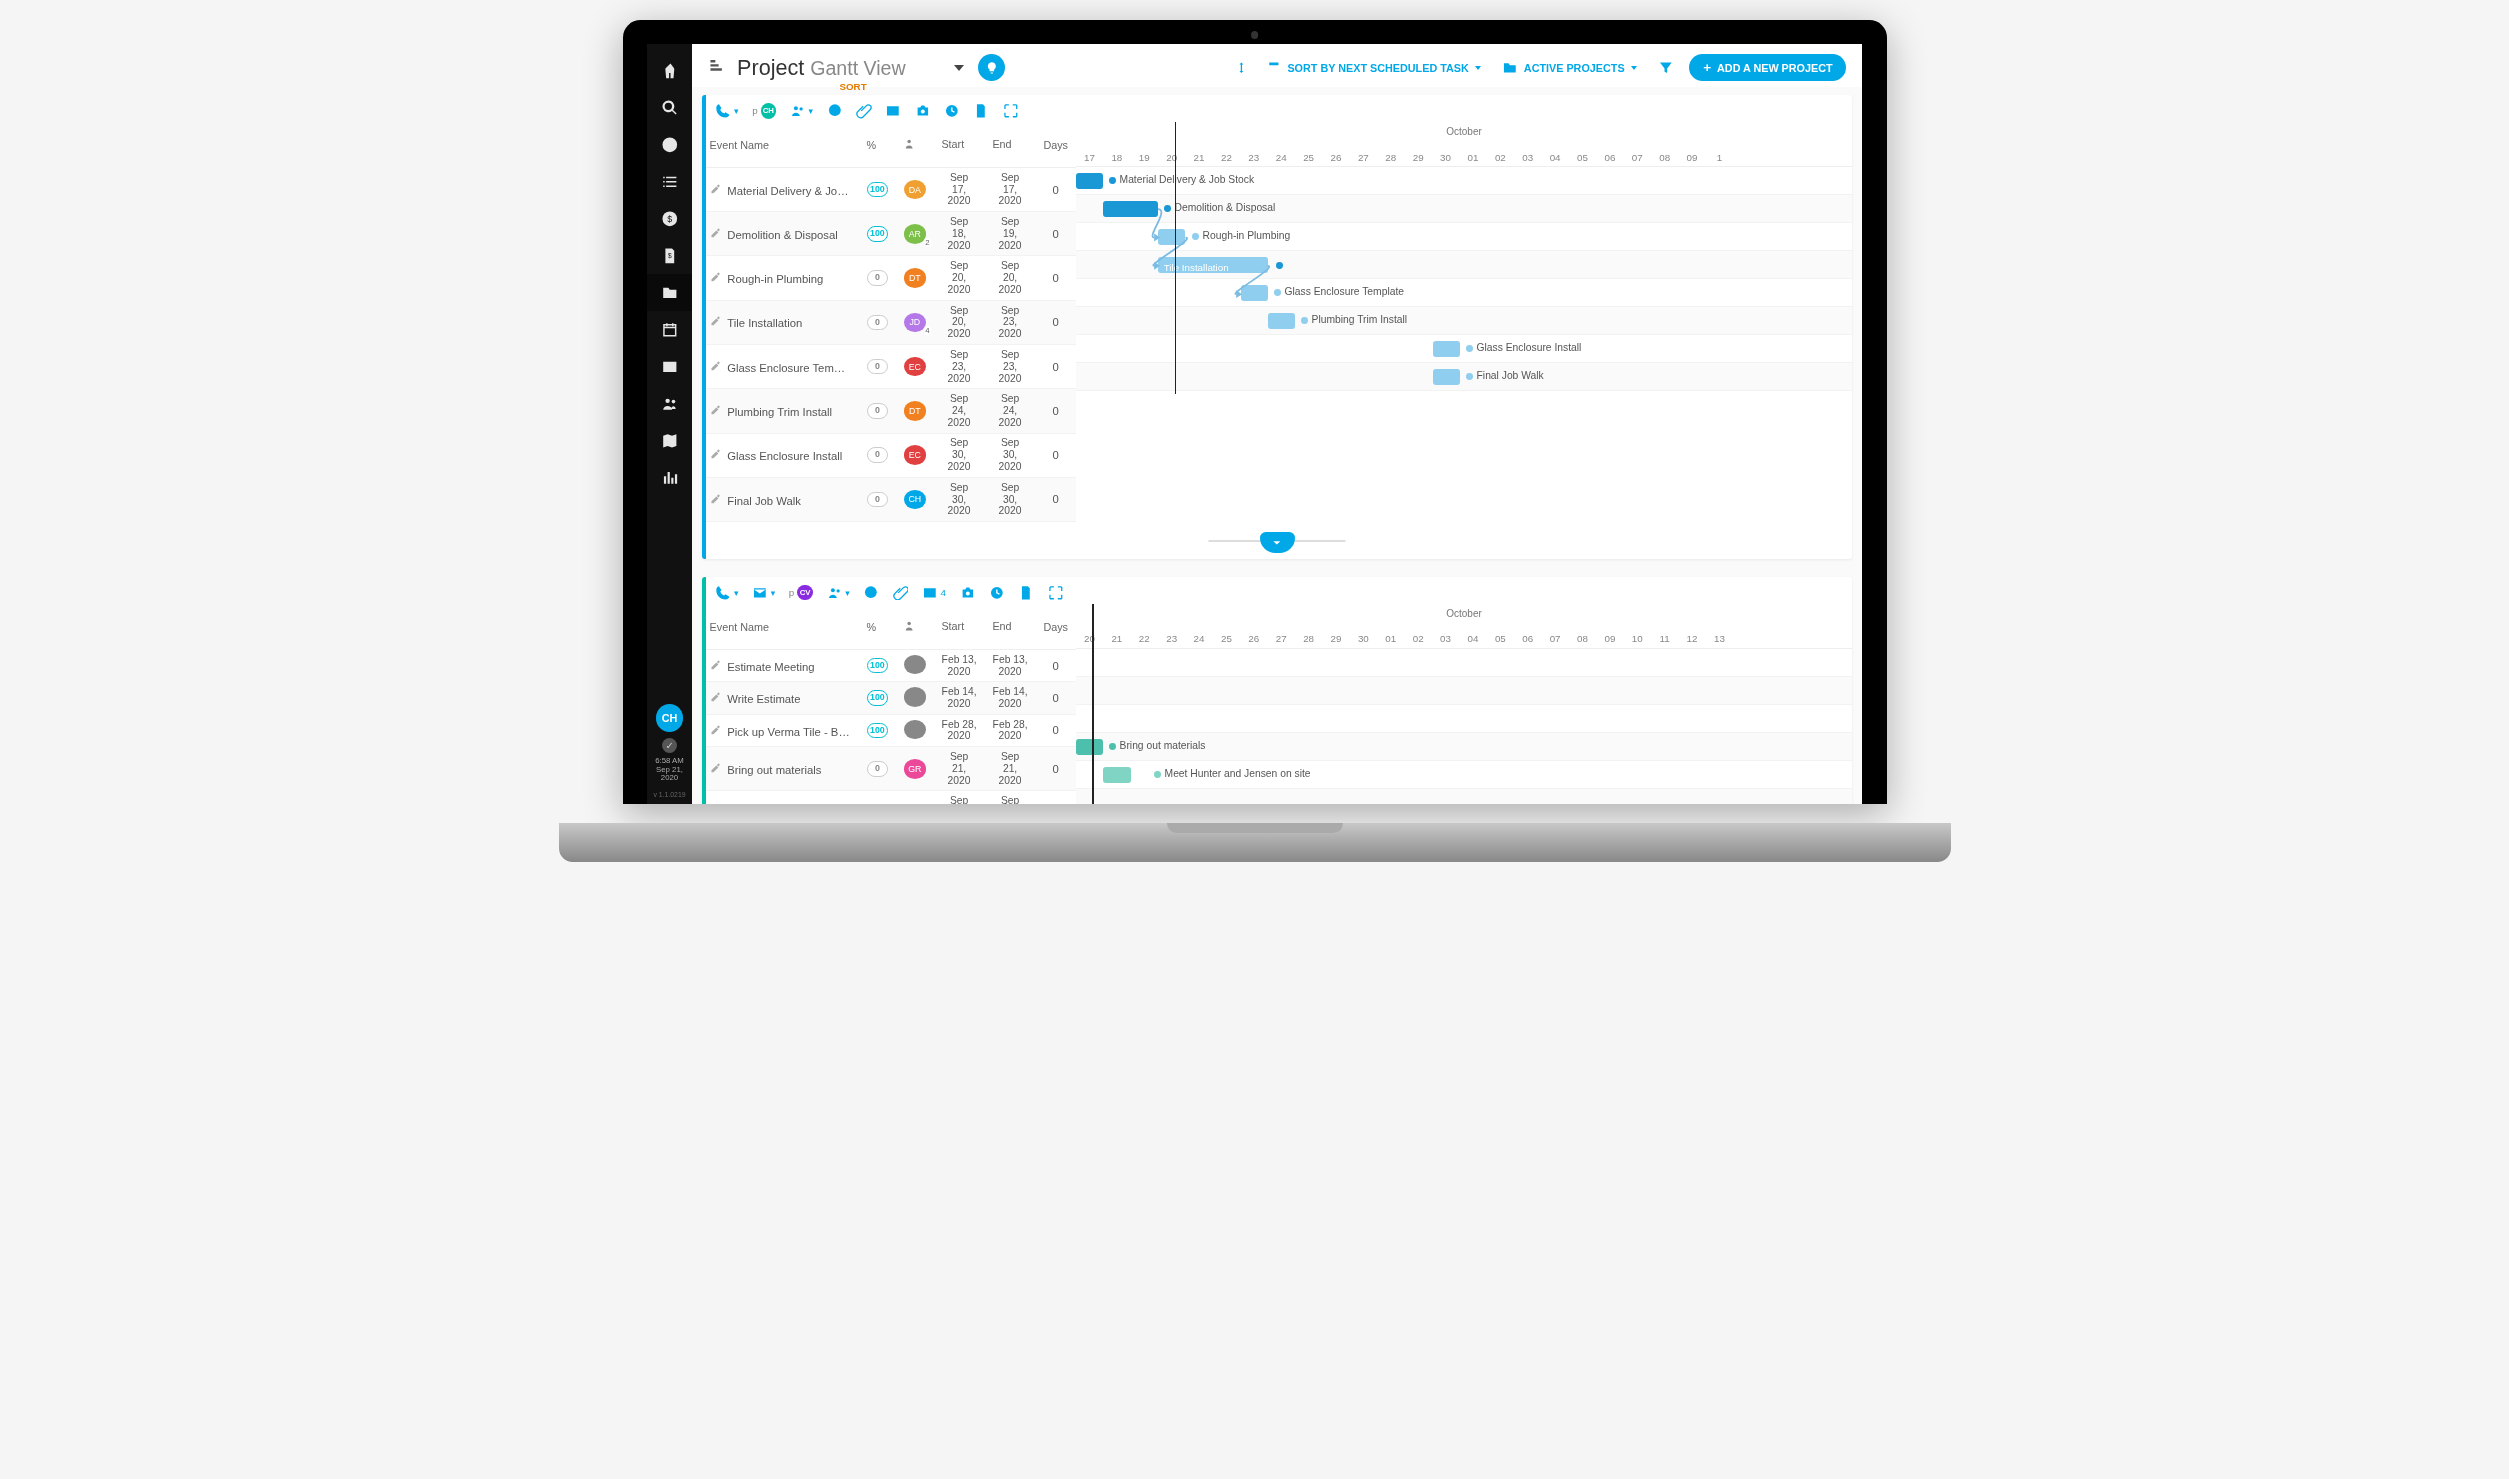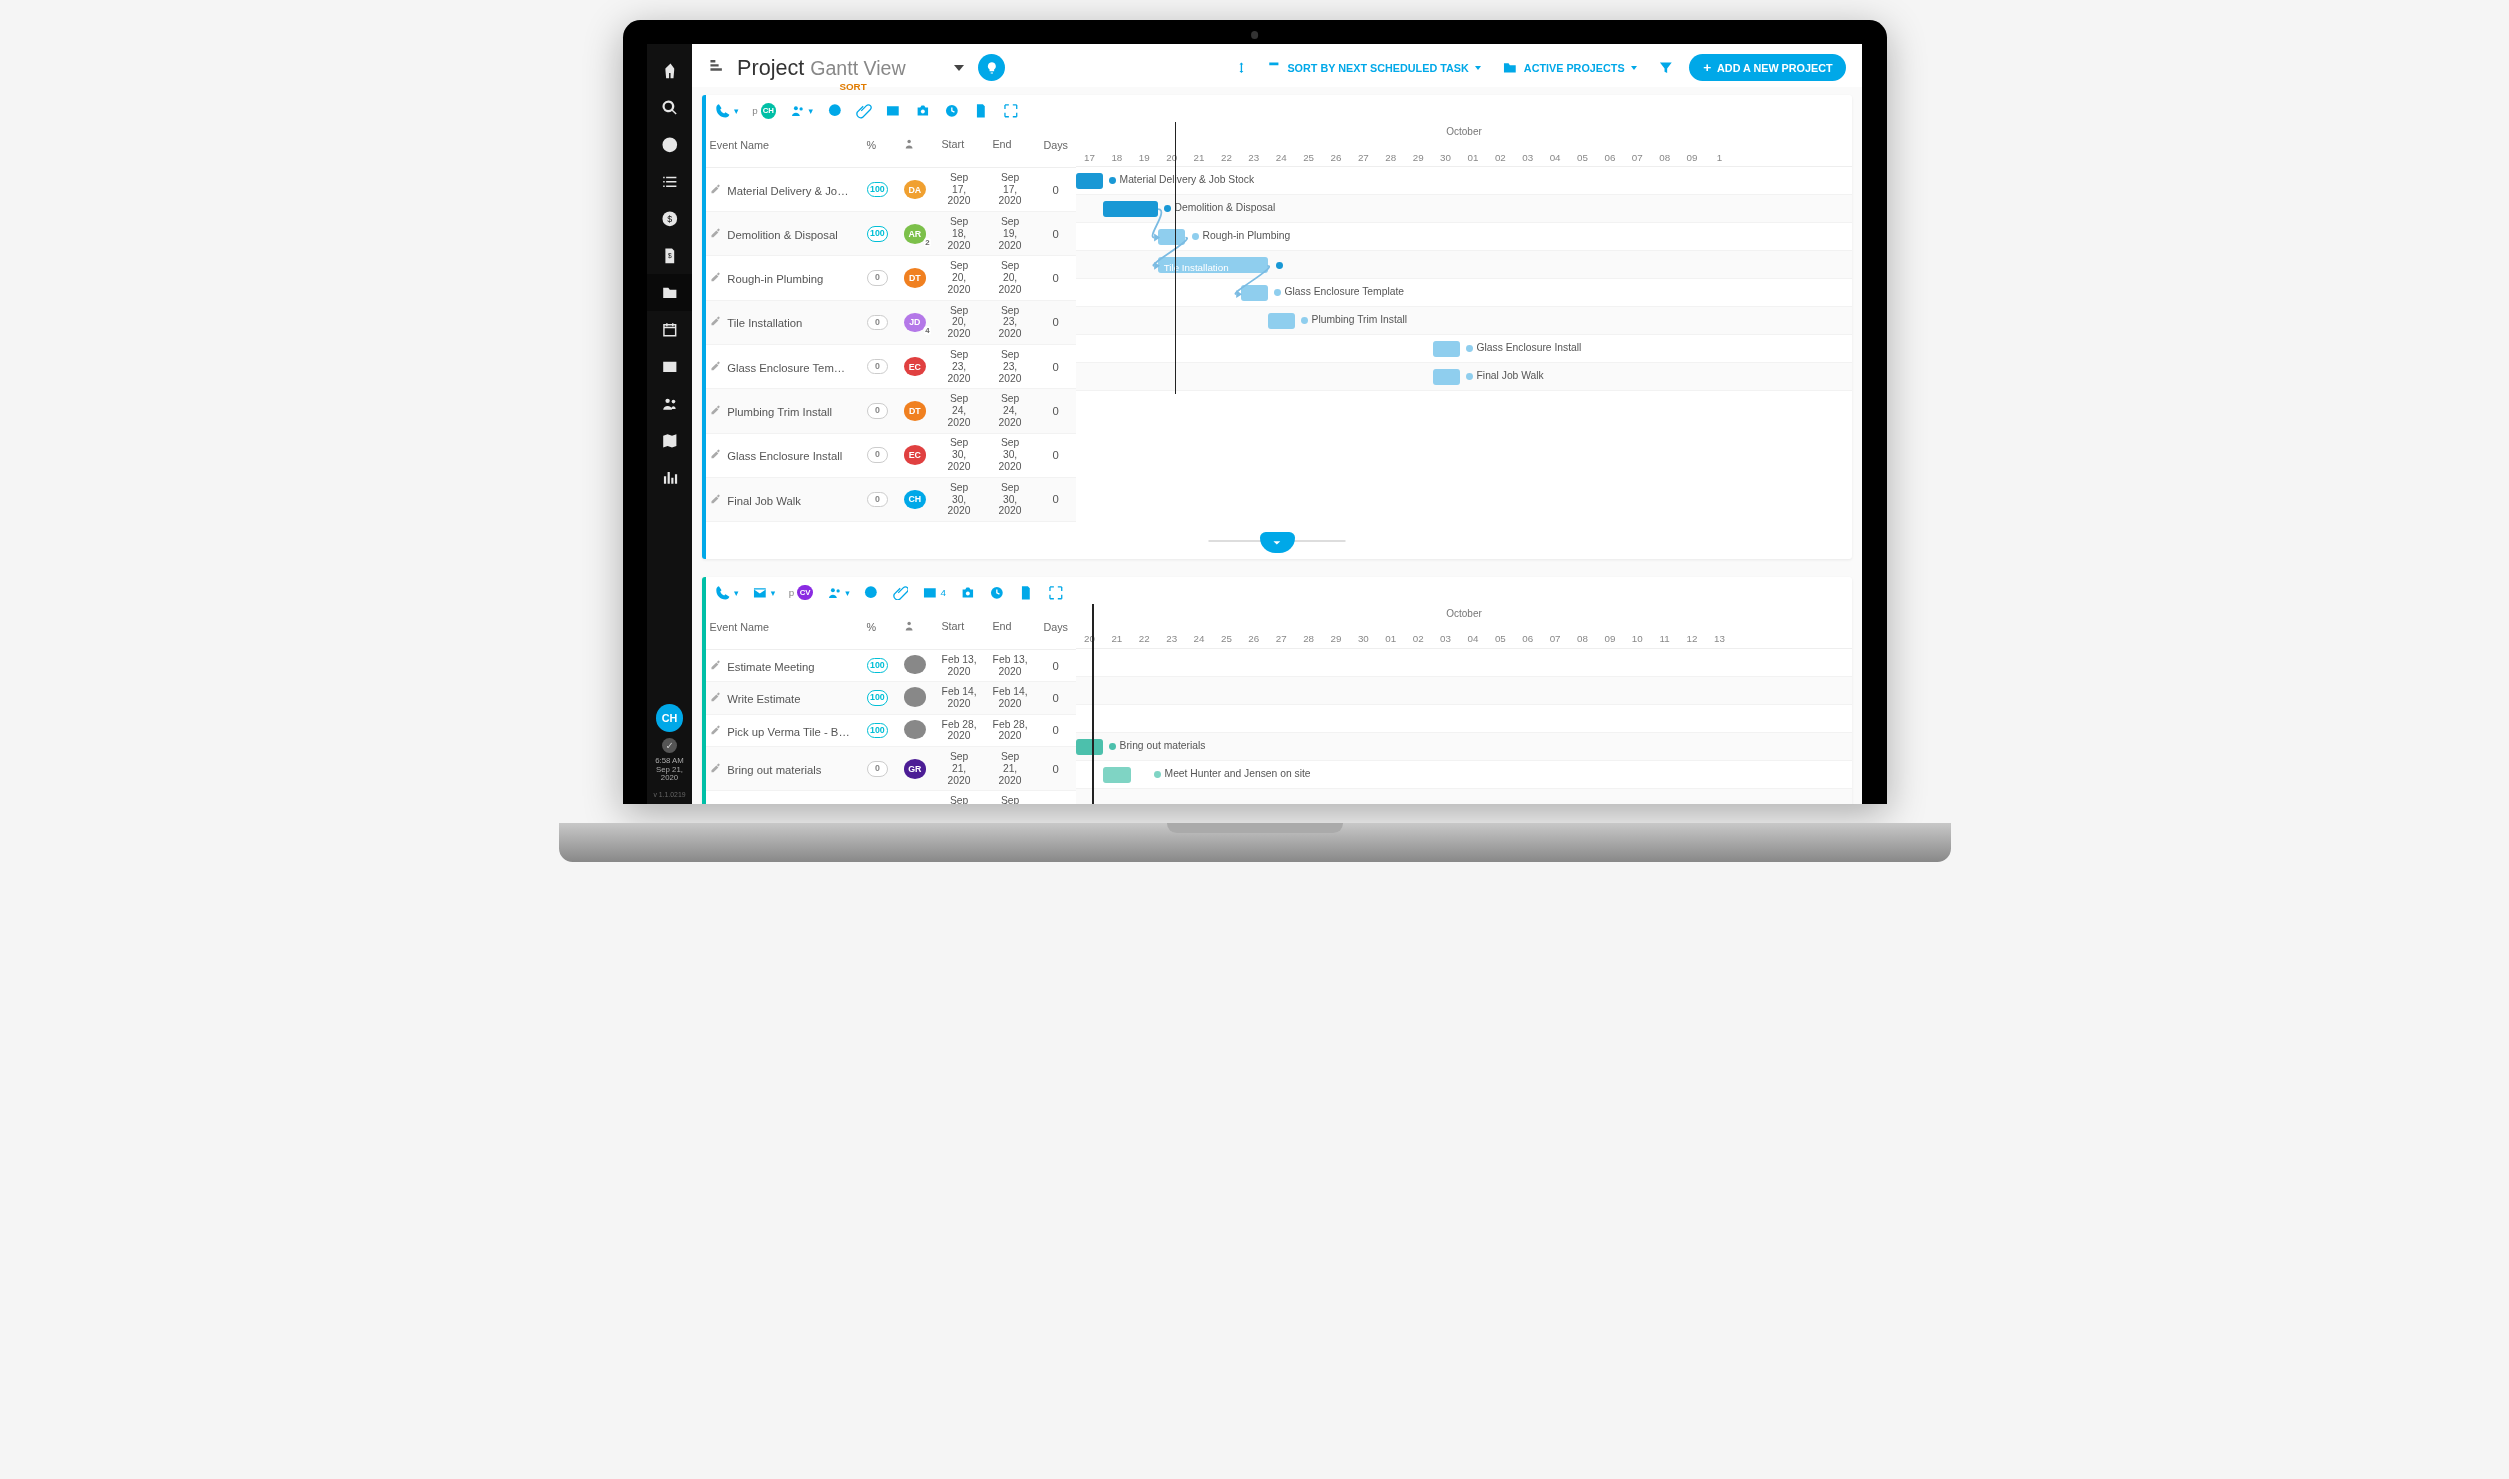--- a/index.html
+++ b/index.html
@@ -59,21 +59,21 @@
 .grid-left td{padding:3.9px 7.8px;border-bottom:1px solid #f2f2f2;height:28px;vertical-align:middle}
 .grid-left tr.alt td{background:#fafafa}
 .col-name{width:157px;white-space:nowrap;overflow:hidden;text-overflow:ellipsis;max-width:157px}
 .col-pct{width:31px;text-align:center}
 .col-asg{width:31px;text-align:center}
 .col-date{width:51px;text-align:center;font-size:10.3px;line-height:1.15}
 .col-days{width:33px;text-align:center}
 .edit-i{color:#999;margin-right:5.9px;display:inline-block;width:11.8px}
 .badge-pct{display:inline-block;min-width:21.6px;height:15.7px;border-radius:8.8px;background:#fff;border:1.5px solid #00bfd6;color:#00bfd6;font-size:8.8px;font-weight:700;line-height:12.7px;text-align:center}
 .badge-pct.zero{border-color:#ccc;color:#888}
-.badge-asg{width:22px;height:19.6px;border-radius:50%;font-size:8.8px;font-weight:700;color:#fff;display:inline-flex;align-items:center;justify-content:center;position:relative}
+.badge-asg{width:22px;height:19.6px;border-radius:50%;font-size:8.8px;font-weight:400;color:#fff;display:inline-flex;align-items:center;justify-content:center;position:relative}
 .badge-asg .sub{position:absolute;right:-4.9px;bottom:-2.9px;font-size:7.8px;color:#666;background:#fff;border-radius:2.9px;padding:0 1px}
 
 .grid-right{flex:1;overflow:hidden;position:relative}
 .timeline-head{height:45px;border-bottom:1px solid #eee;position:relative;font-size:9.8px;color:#888;display:flex;align-items:flex-end}
 .timeline-head .month{position:absolute;top:3.9px;text-align:center;width:100%;font-size:10px;color:#777}
 .timeline-head .days{display:flex;width:100%}
 .timeline-head .day{flex:none;text-align:center;padding-bottom:3.9px}
 .timeline-body{position:relative}
 .timeline-row{height:28px;position:relative;border-bottom:1px solid #f2f2f2}
 .timeline-row.alt{background:#fafafa}
@@ -581,21 +581,21 @@
       <td class="col-asg"><span class="badge-asg" style="background:#888"></span></td>
       <td class="col-date">Feb 28,<br>2020</td>
       <td class="col-date">Feb 28,<br>2020</td>
       <td class="col-days">0</td>
                     </tr>
                     <tr class="alt">
       <td class="col-name"><span class="edit-i"><svg viewBox="0 0 24 24" width="11.8" height="11.8">
                             <path fill="#aaa" d="M3 17l10-10 4 4L7 21H3zM14 6l2-2a2 2 0 013 3l-2 2z"></path>
                           </svg></span>Bring out materials</td>
       <td class="col-pct"><span class="badge-pct zero">0</span></td>
-      <td class="col-asg"><span class="badge-asg" style="background:#4c1d95">GR</span></td>
+      <td class="col-asg"><span class="badge-asg" style="background:#ec4899">GR</span></td>
       <td class="col-date">Sep 21,<br>2020</td>
       <td class="col-date">Sep 21,<br>2020</td>
       <td class="col-days">0</td>
                     </tr>
                     <tr class="">
       <td class="col-name">Meet Hunter and Jensen ...</td>
       <td class="col-pct"></td>
       <td class="col-asg"></td>
       <td class="col-date">Sep 22,<br>2020</td>
       <td class="col-date">Sep 22,<br>2020</td>

